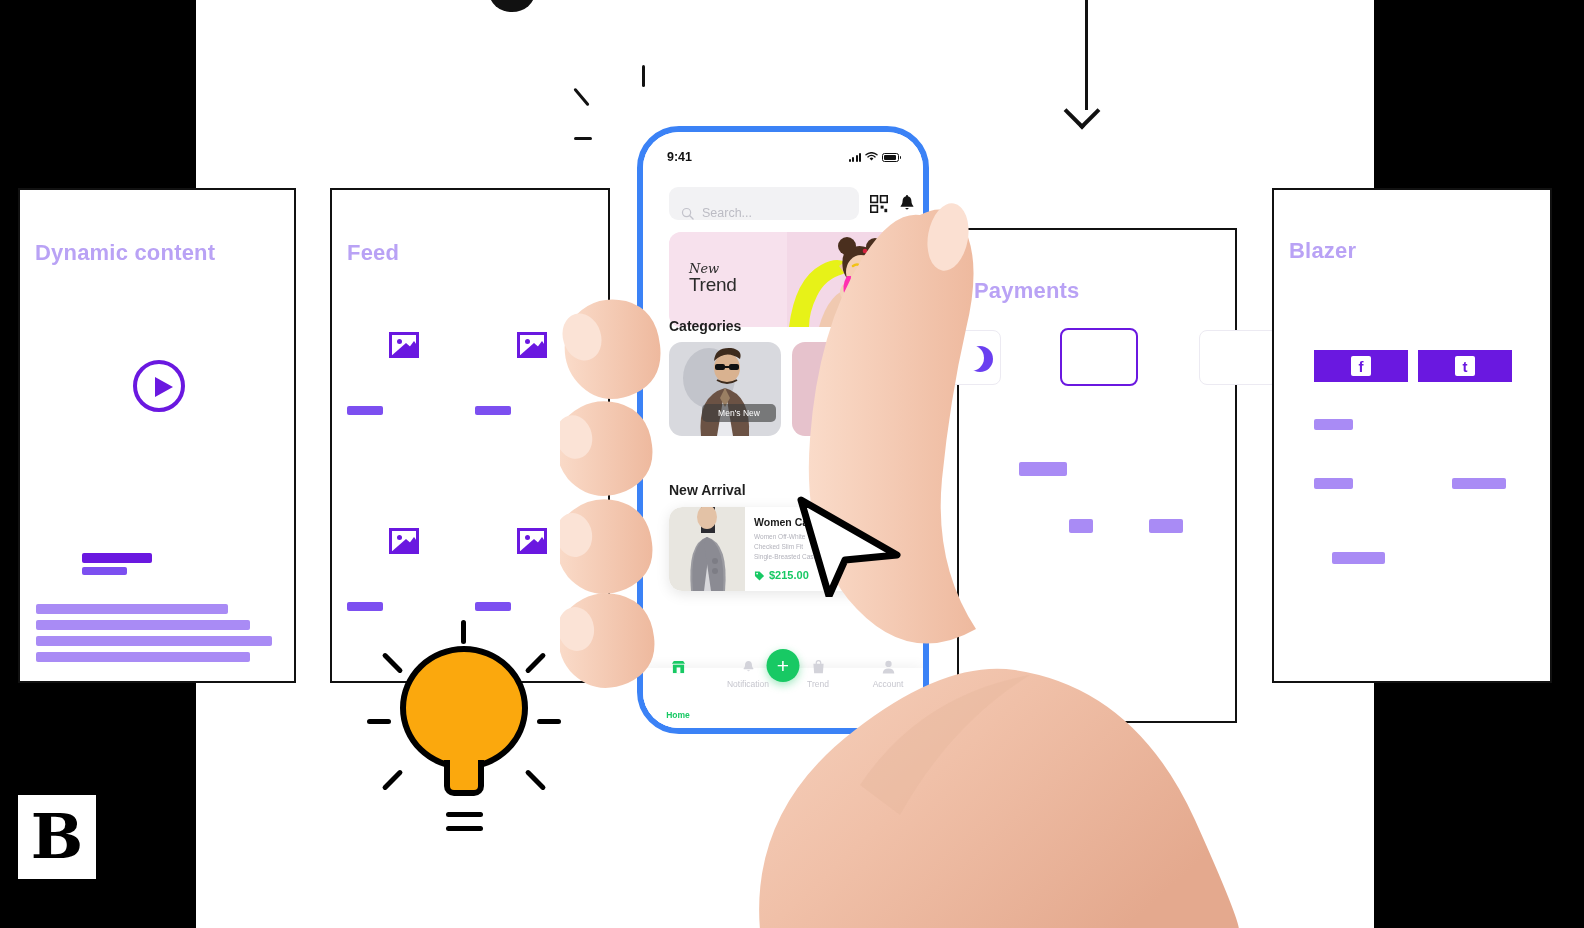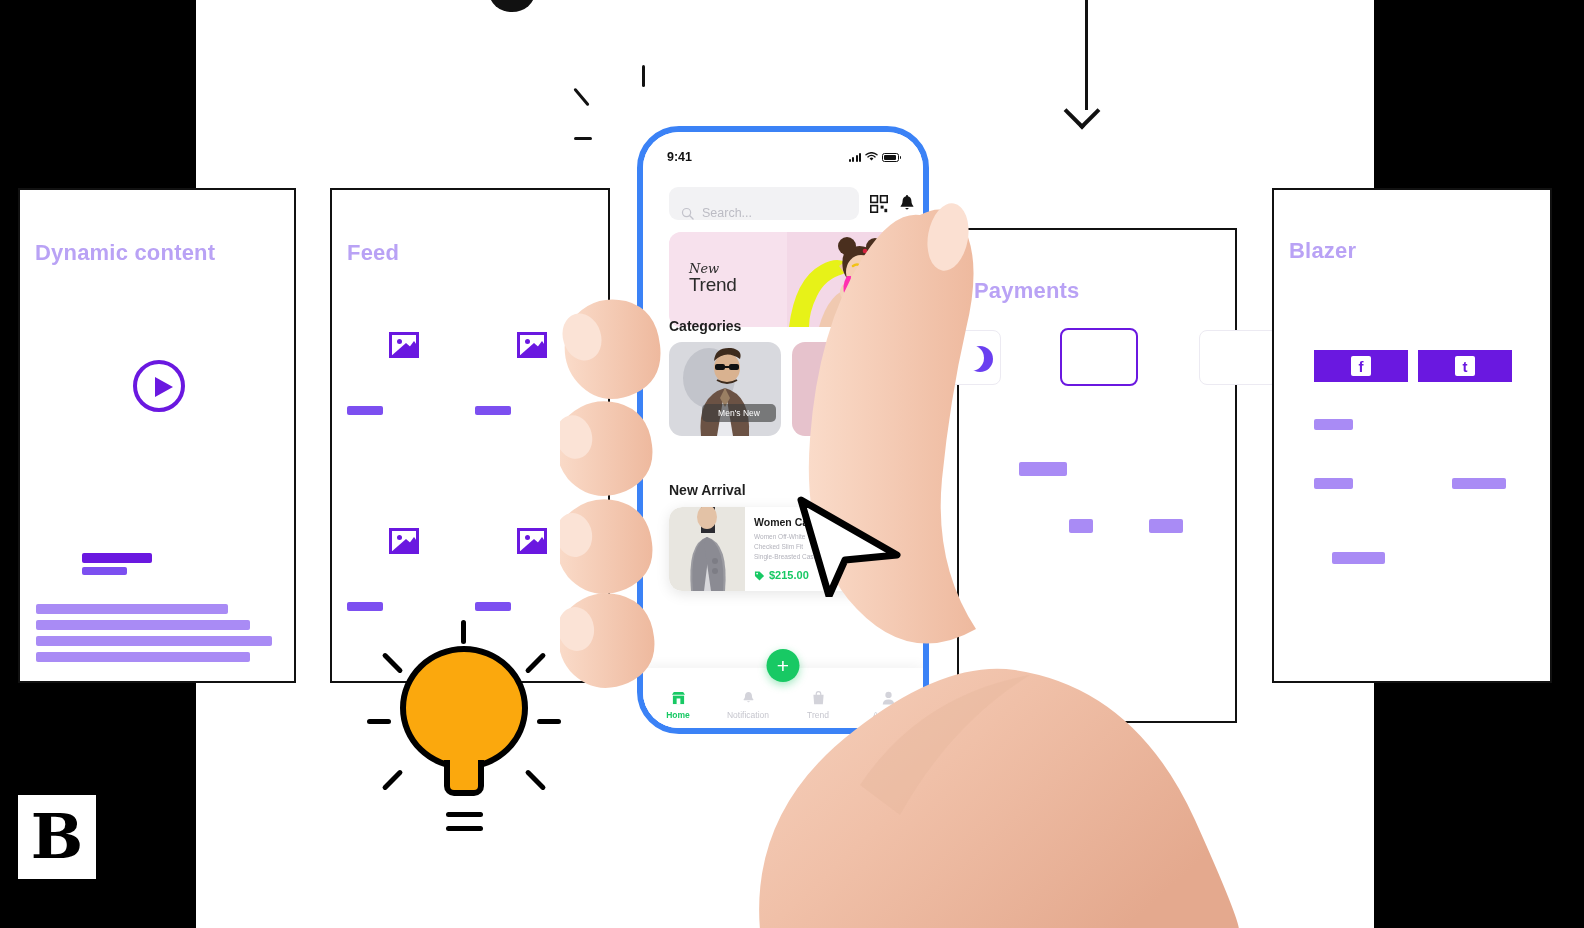--- a/index.html
+++ b/index.html
@@ -94,21 +94,21 @@
   .prodtitle{font-size:10.5px;font-weight:700;color:#1b1b1b;}
   .proddesc{font-size:6.5px;color:#b2b2bb;line-height:1.55;margin-top:4px;}
   .prodprice{display:flex;align-items:center;gap:4px;margin-top:7px;}
   .pricetxt{font-size:11px;font-weight:700;color:#17c964;}
   .prodcard2{position:absolute;left:248px;top:375px;width:80px;height:84px;background:#fff;border-radius:13px;box-shadow:0 3px 14px rgba(0,0,0,.10);overflow:hidden;}
 
   .tabbar{position:absolute;left:0;bottom:0;width:100%;height:60px;background:#fff;box-shadow:0 -2px 12px rgba(0,0,0,.06);}
   .tabs{position:absolute;left:0;bottom:8px;width:100%;display:flex;}
   .tab{flex:1;display:flex;flex-direction:column;align-items:center;gap:5px;}
   .tablabel{font-size:8.5px;color:#c6c6ce;}
-  .tablabel.act{color:#17c964;font-weight:700;}
+  .tablabel.act{color:#17c964;font-weight:700;margin-top:31px;}
   .fab{position:absolute;left:50%;transform:translateX(-50%);bottom:46px;width:33px;height:33px;border-radius:50%;background:#18c964;display:flex;align-items:center;justify-content:center;color:#fff;font-size:21px;font-weight:300;line-height:1;box-shadow:0 3px 9px rgba(24,201,100,.4);}
 
   
   .hand{position:absolute;left:560px;top:185px;width:700px;height:745px;pointer-events:none;}
 
   
   .cursor{position:absolute;left:793px;top:492px;width:110px;height:105px;}
 </style>
 </head>
 <body>

